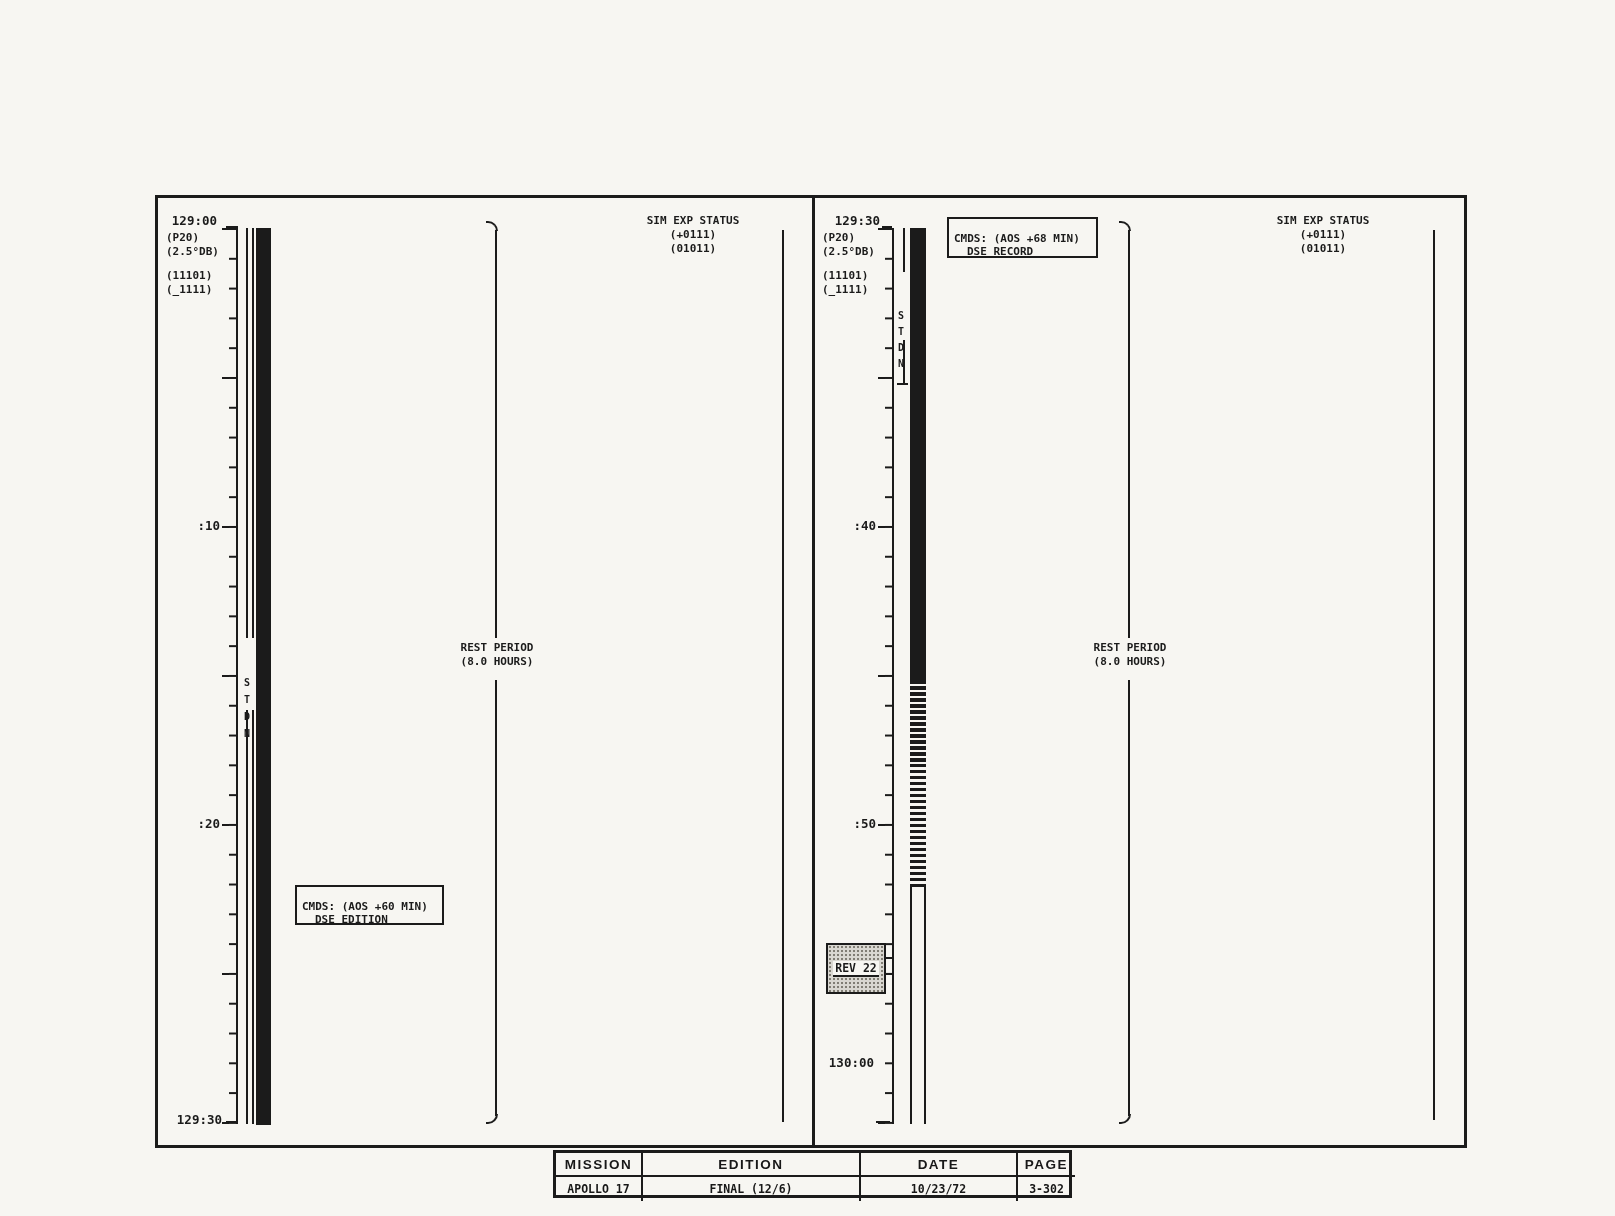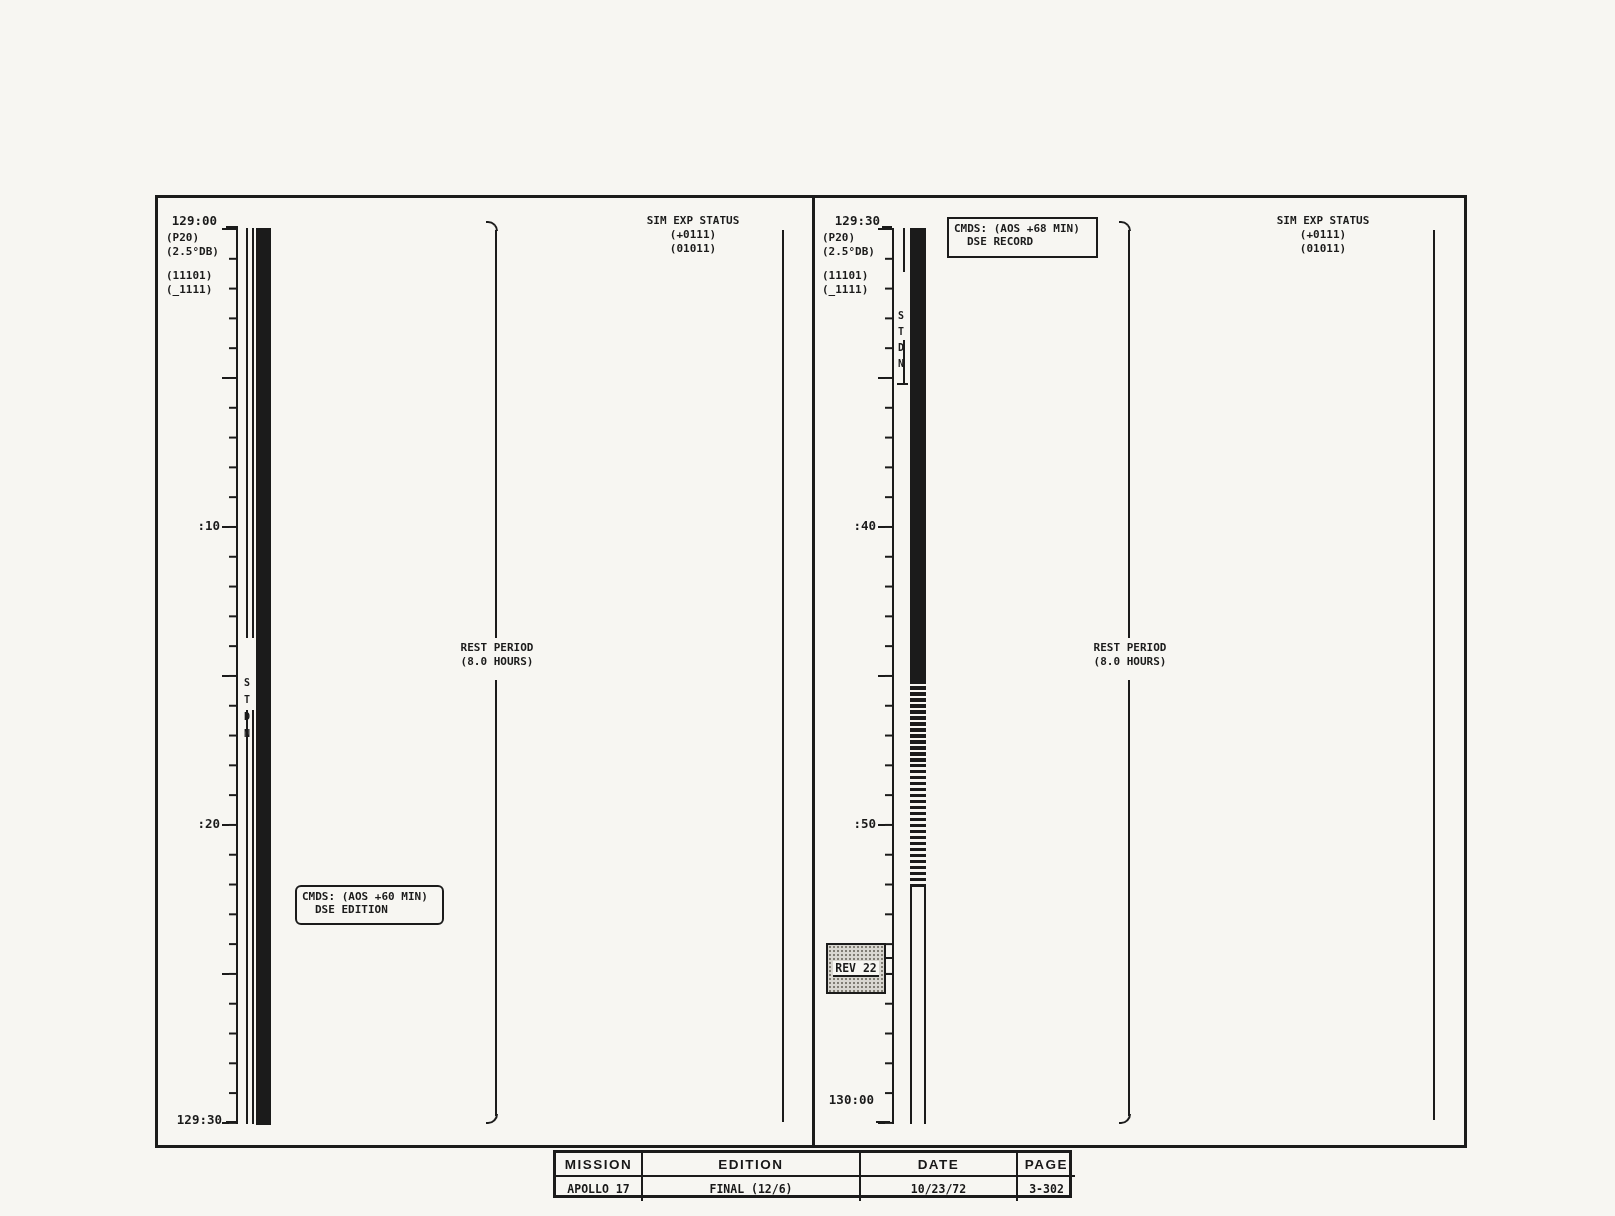--- a/index.html
+++ b/index.html
@@ -37,21 +37,21 @@
     background:repeating-linear-gradient(180deg, var(--ink) 0 3.5px, var(--paper) 3.5px 6px);
   }
 
   .vtext{word-break:break-all;width:10px;font:bold 10px/17px "DejaVu Sans Mono", monospace;color:var(--ink);margin-top:34px;}
   .vtext.tight{line-height:16px;}
 
   .callout{
     border:2.5px solid var(--ink);
     background:var(--paper);
     box-sizing:border-box;
-    padding:3px 0 0 5px;
+    padding:13px 0 0 5px;
   }
   .callout .l2{padding-left:13px;}
 
   .rev-badge{
     border:2px solid var(--ink);
     box-sizing:border-box;
     background-color:#d9d7d1;
     background-image:radial-gradient(#807d74 0.9px, transparent 1px);
     background-size:4px 4px;
     display:flex;align-items:center;justify-content:center;
@@ -102,21 +102,21 @@
   <div class="abs vline" style="left:252px;top:228px;width:2px;height:410px;"></div>
   <div class="abs vtext" style="left:244px;top:640px;">STDN</div>
   <div class="abs vline" style="left:246px;top:710px;width:2px;height:414px;"></div>
   <div class="abs vline" style="left:252px;top:710px;width:2px;height:414px;"></div>
 
   <div class="abs bar-solid" style="left:256px;top:228px;width:15px;height:897px;"></div>
 
   <div class="abs mono12 right" style="left:156px;top:1113px;width:66px;">129:30</div>
   <div class="abs hline" style="left:226px;top:1121px;width:10px;height:2px;"></div>
 
-  <div class="abs callout" style="left:295px;top:885px;width:149px;height:40px;border-radius:6px;">
+  <div class="abs callout" style="left:295px;top:885px;width:149px;height:40px;">
     <div class="mono">CMDS: (AOS +60 MIN)</div>
     <div class="mono l2">DSE EDITION</div>
   </div>
 
   <div class="abs hook-top" style="left:486px;top:221px;"></div>
   <div class="abs vline" style="left:495px;top:230px;width:2px;height:408px;"></div>
   <div class="abs mono center" style="left:437px;top:641px;width:120px;">REST PERIOD</div>
   <div class="abs mono center" style="left:437px;top:655px;width:120px;">(8.0 HOURS)</div>
   <div class="abs vline" style="left:495px;top:680px;width:2px;height:436px;"></div>
   <div class="abs hook-bot" style="left:486px;top:1114px;"></div>
@@ -150,21 +150,21 @@
   <div class="abs bar-striped" style="left:910px;top:680px;width:16px;height:207px;"></div>
   <div class="abs vline" style="left:910px;top:887px;width:2px;height:237px;"></div>
   <div class="abs vline" style="left:924px;top:887px;width:2px;height:237px;"></div>
 
   <div class="abs rev-badge" style="left:826px;top:943px;width:60px;height:51px;">
     <span>REV 22</span>
   </div>
   <div class="abs hline" style="left:886px;top:957px;width:7px;height:2px;"></div>
   <div class="abs hline" style="left:886px;top:973px;width:7px;height:2px;"></div>
 
-  <div class="abs mono12 right" style="left:808px;top:1093px;width:66px;text-align:right;">130:00</div>
+  <div class="abs mono12 right" style="left:808px;top:1056px;width:66px;text-align:right;">130:00</div>
   <div class="abs hline" style="left:876px;top:1121px;width:14px;height:2px;"></div>
 
   <div class="abs callout" style="left:947px;top:217px;width:151px;height:41px;">
     <div class="mono">CMDS: (AOS +68 MIN)</div>
     <div class="mono l2">DSE RECORD</div>
   </div>
 
   <div class="abs hook-top" style="left:1119px;top:221px;"></div>
   <div class="abs vline" style="left:1128px;top:230px;width:2px;height:408px;"></div>
   <div class="abs mono center" style="left:1070px;top:641px;width:120px;">REST PERIOD</div>

